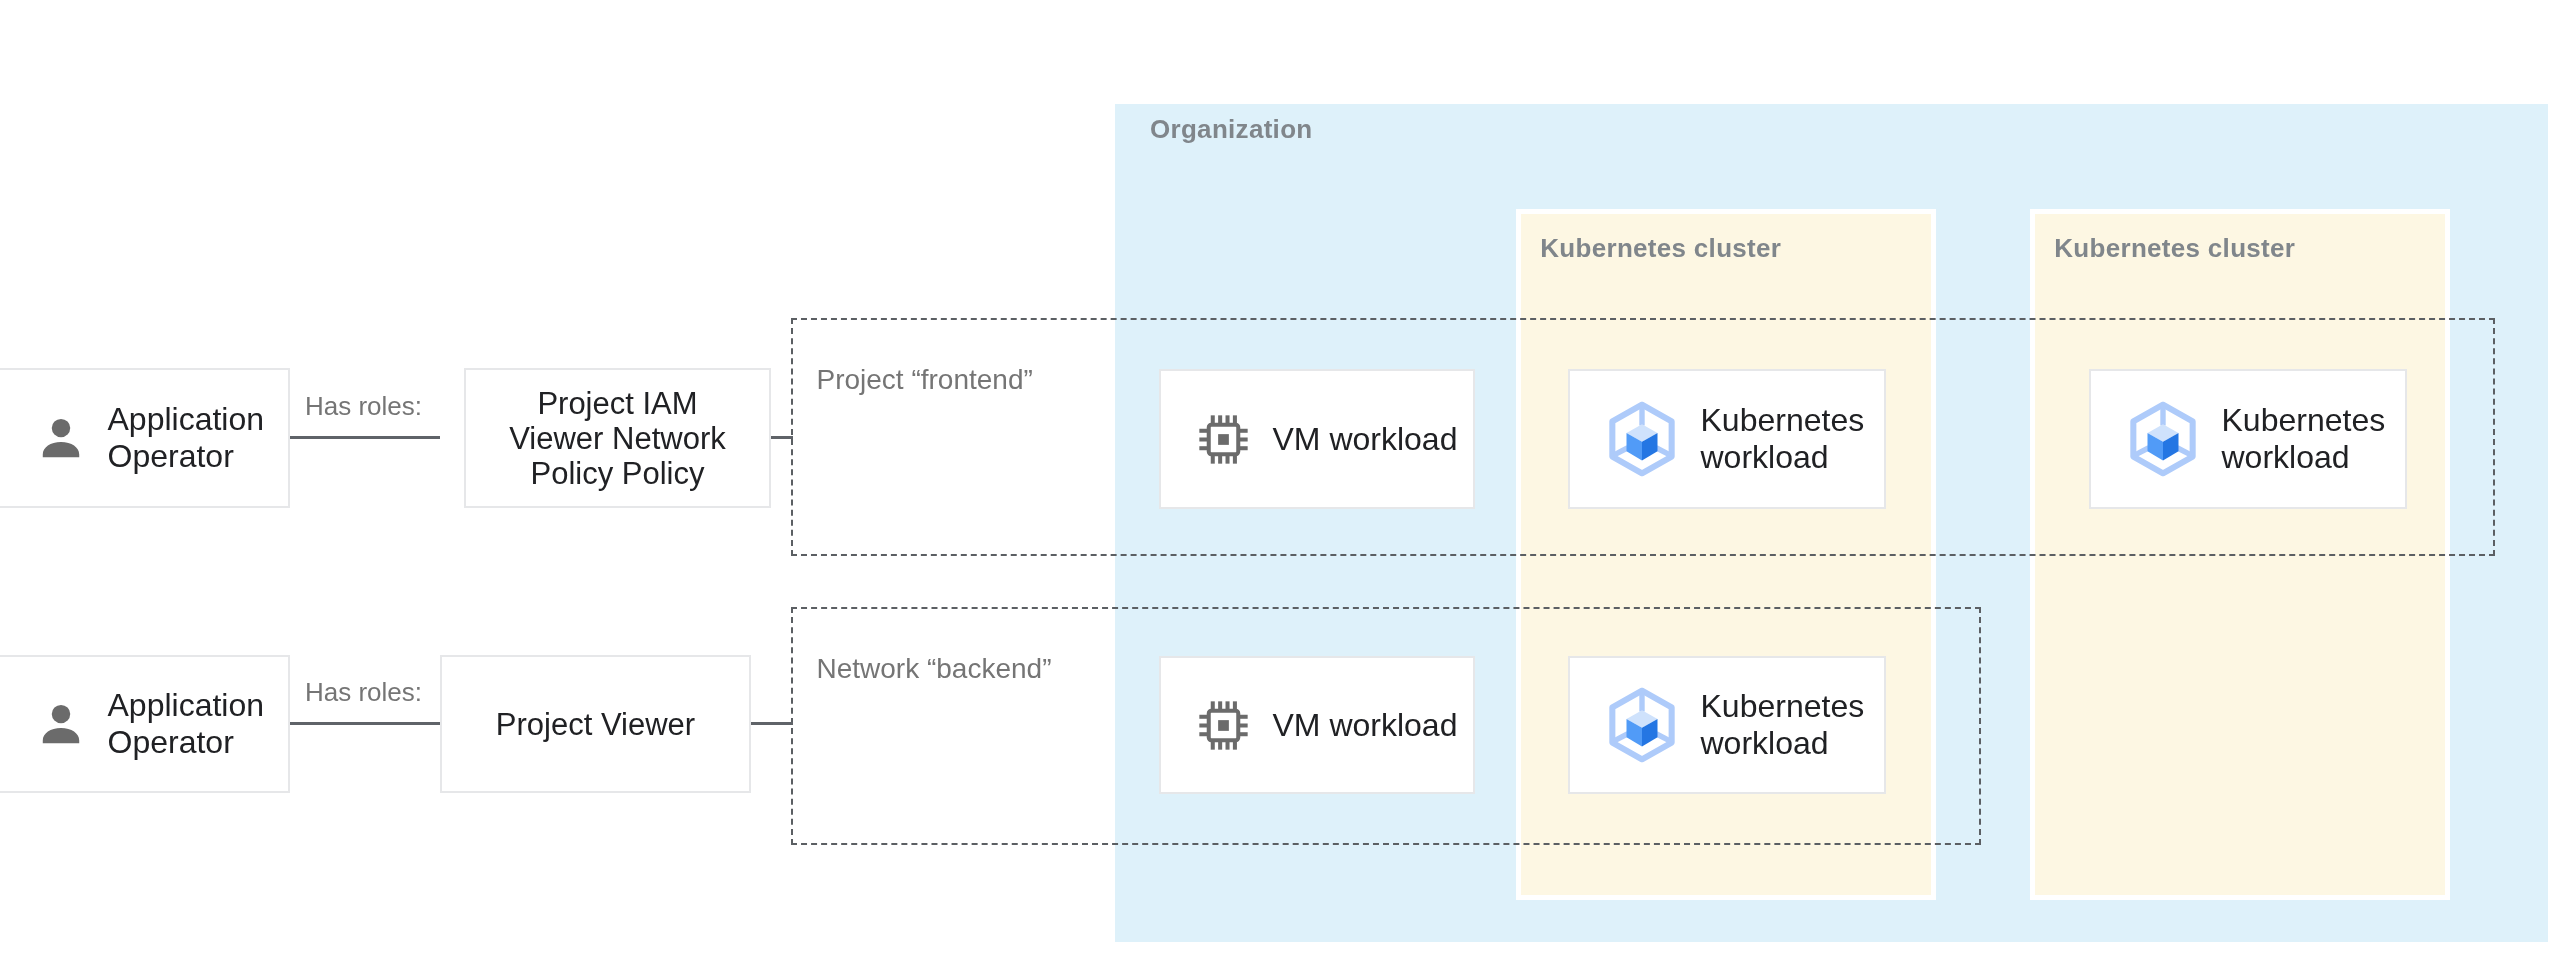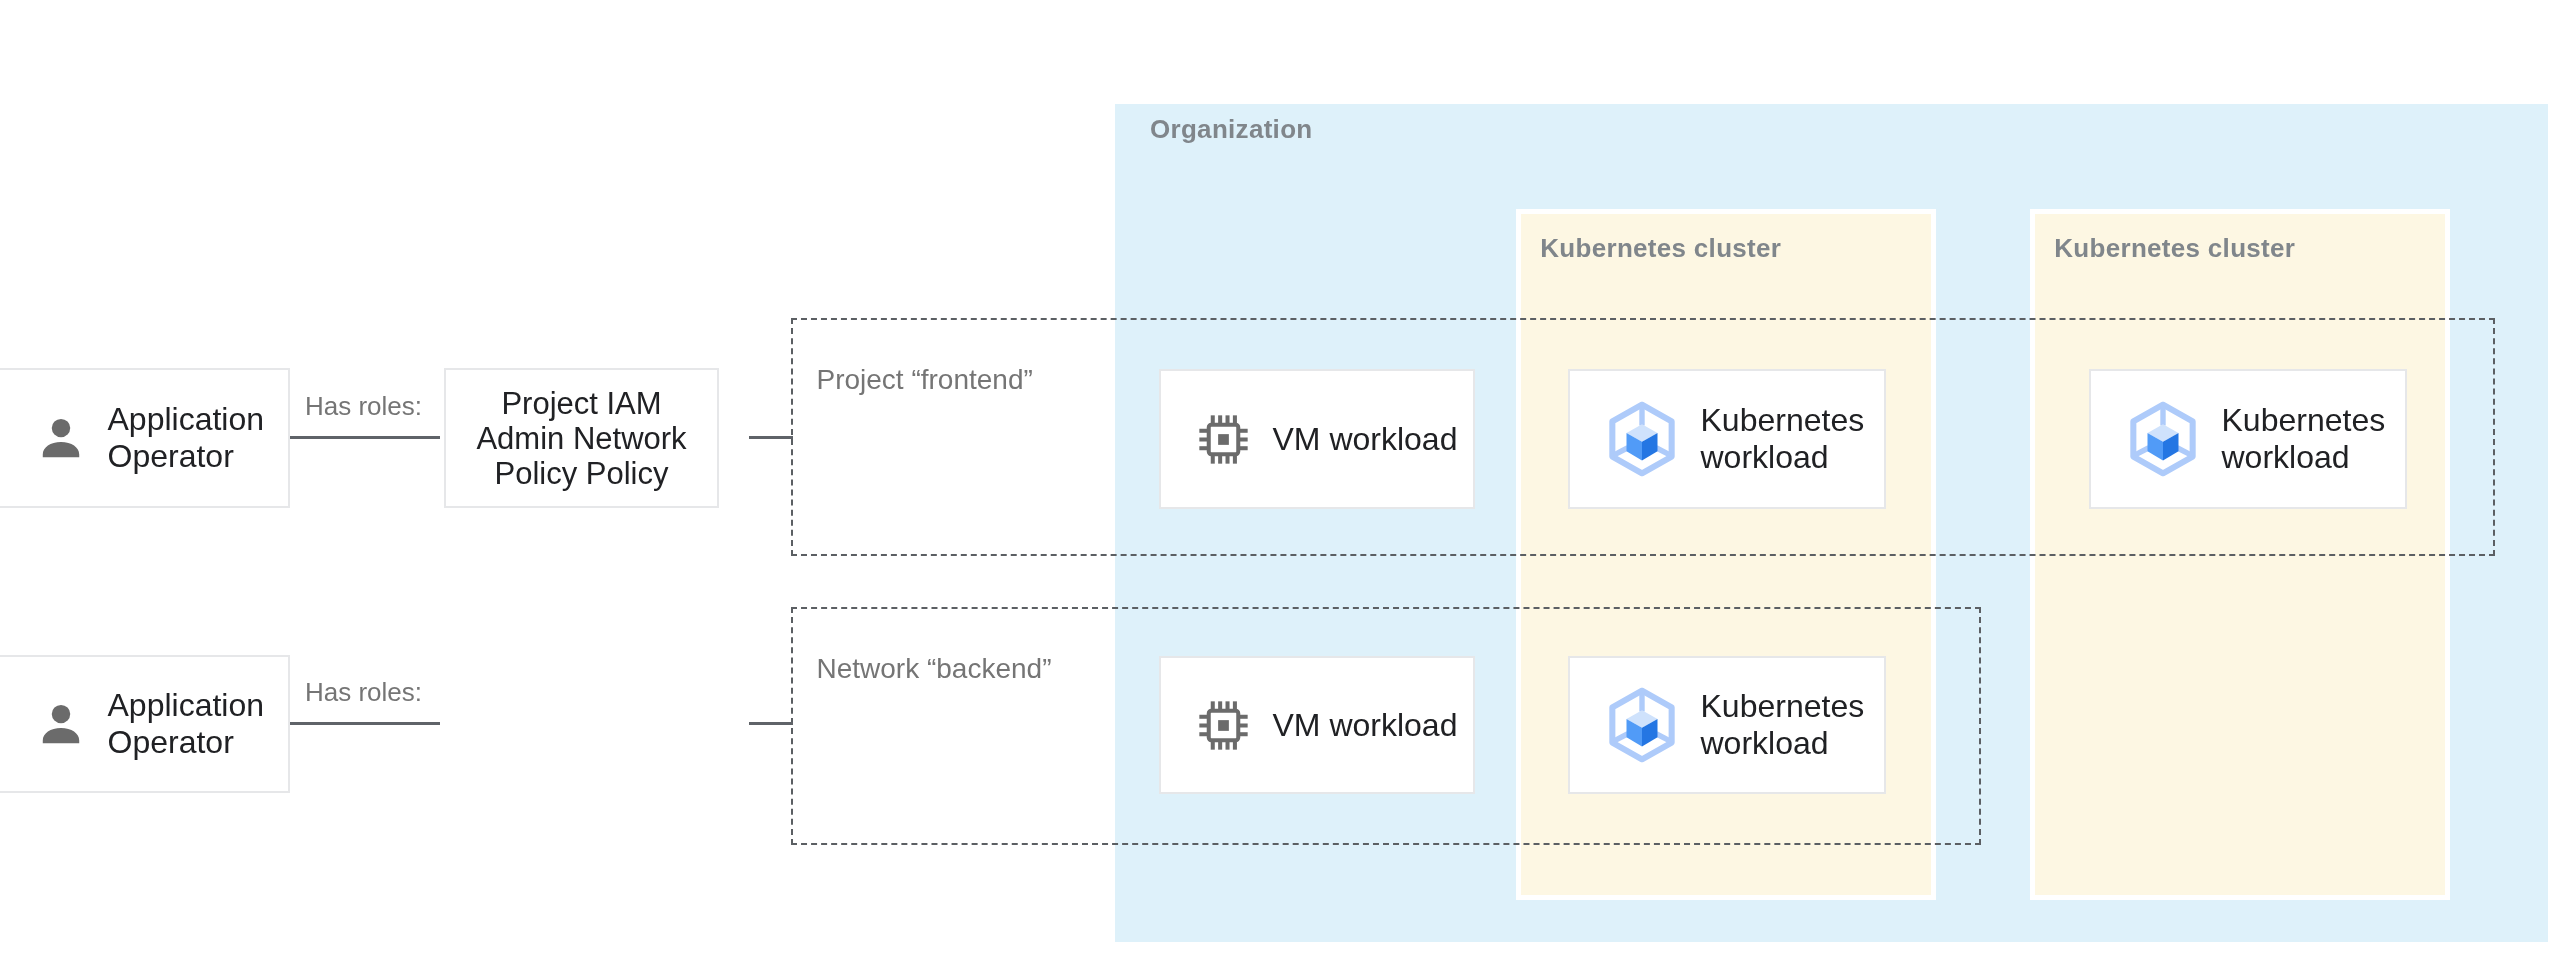--- a/index.html
+++ b/index.html
@@ -138,25 +138,30 @@
   <div class="box actor-box" style="left:-2.8px;top:655px;width:293px;height:138px">
     <svg class="icon" viewBox="0 0 78 78" width="54" height="54">
         <use href="#icon-person"></use>
       </svg>
     <div class="text">
       <div>Application</div>
       <div>Operator</div>
     </div>
   </div>
 
-  <div class="box role-box" style="left:444px;top:368px;width:275px;height:140px">
+  <div class="box role-box" style="left:464px;top:368px;width:307px;height:140px">
     <div class="text">
       <div>Project IAM</div>
-      <div>Admin Network</div>
+      <div>Viewer Network</div>
       <div>Policy Policy</div>
+    </div>
+  </div>
+  <div class="box role-box" style="left:440px;top:655px;width:311px;height:138px">
+    <div class="text">
+      <div>Project Viewer</div>
     </div>
   </div>
 
   <div class="box workload-box" style="left:1159px;top:369px;width:316px;height:140px">
     <svg class="chip" viewBox="0 0 74 74" width="51" height="51">
         <use href="#icon-chip"></use>
       </svg>
     <div class="text">VM workload</div>
   </div>
   <div class="box workload-box" style="left:1568px;top:369px;width:318px;height:140px">

